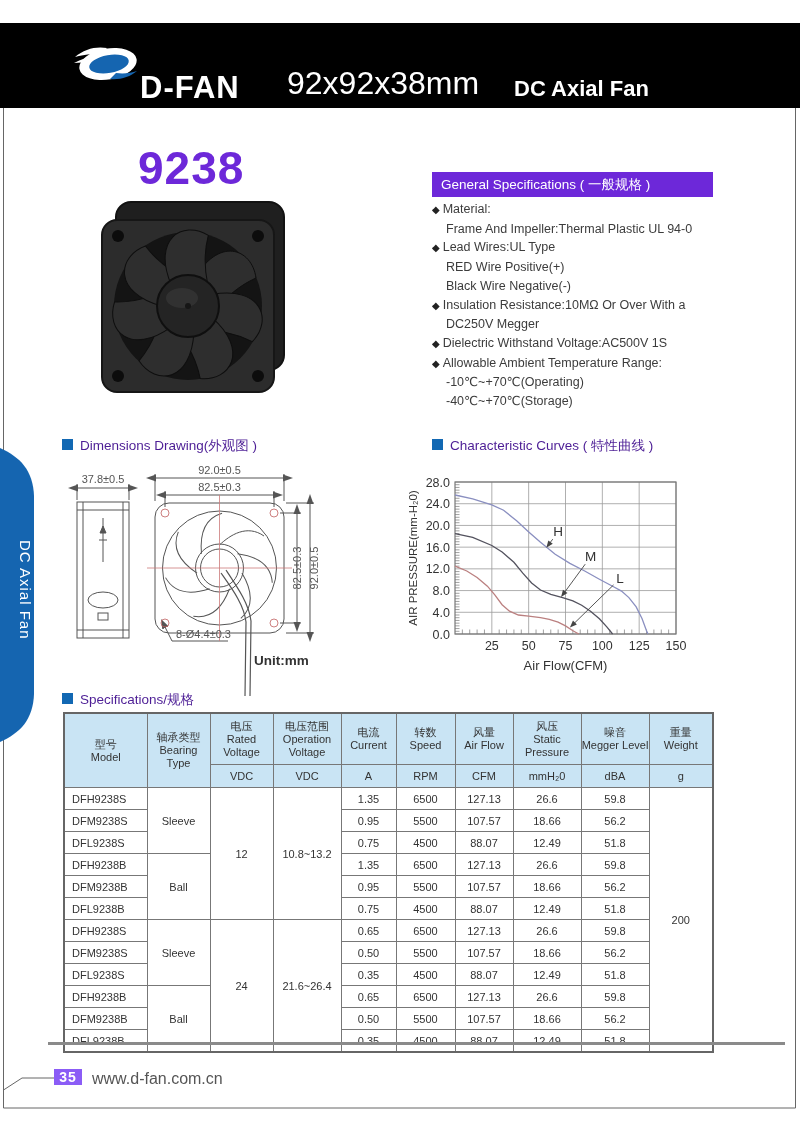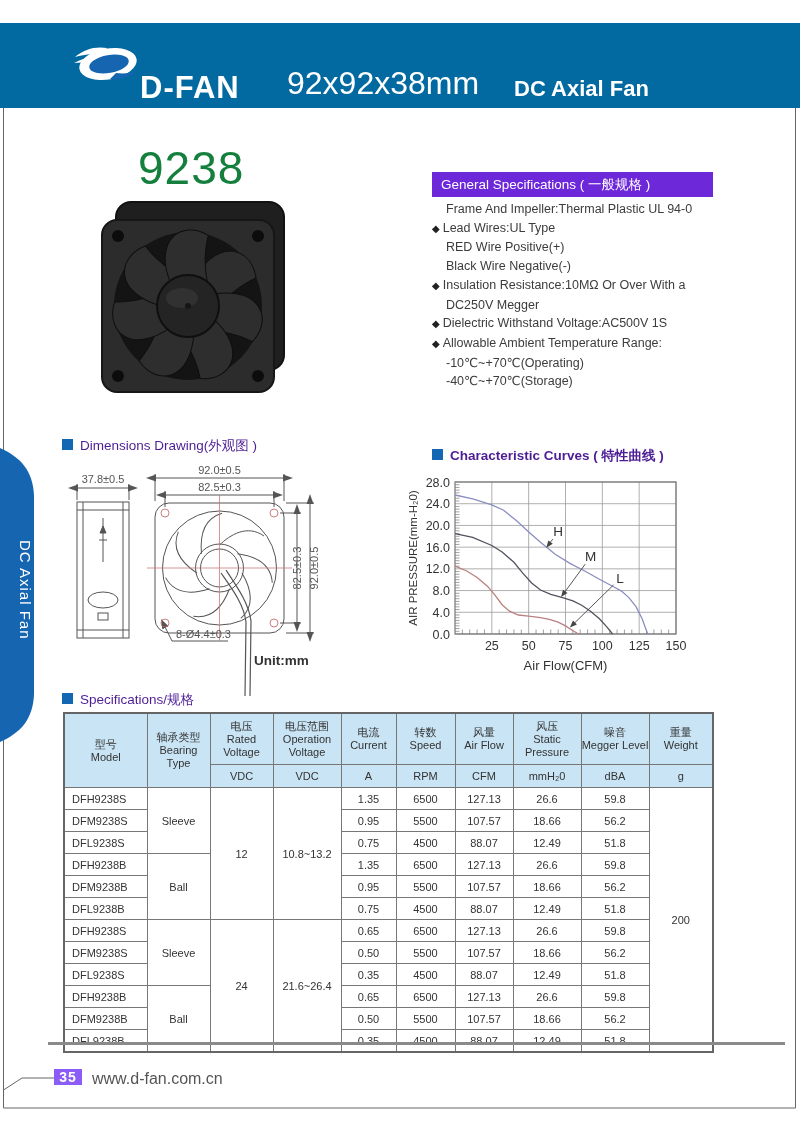--- a/index.html
+++ b/index.html
@@ -1,27 +1,27 @@
 <!DOCTYPE html>
 <html><head>
 <meta charset="utf-8">
 <style>
   html,body{margin:0;padding:0;background:#e8e8e8;}
   .page{position:relative;width:800px;height:1131px;background:#ffffff;overflow:hidden;
         font-family:"Liberation Sans","DejaVu Sans",sans-serif;}
   
-  .topbar{position:absolute;left:0;top:23px;width:800px;height:85px;background:#0369a1;}
+  .topbar{position:absolute;left:0;top:23px;width:800px;height:85px;background:#000000;}
   .brand-text{position:absolute;left:140px;top:47px;font-size:31px;font-weight:bold;color:#fff;letter-spacing:1px;}
   .size-text{position:absolute;left:287px;top:42px;font-size:32px;color:#fff;font-weight:400;}
   .subtitle-text{position:absolute;left:514px;top:53px;font-size:22px;color:#fff;font-weight:600;}
   
   .side-tab-text{position:absolute;left:4px;top:500px;width:30px;height:180px;color:#fff;
       font-size:15px;letter-spacing:1px;writing-mode:vertical-rl;text-align:center;}
   
-  .model-title{position:absolute;left:138px;top:141px;font-size:46px;color:#15803d;font-weight:400;letter-spacing:1px;}
+  .model-title{position:absolute;left:138px;top:141px;font-size:46px;color:#6d28d9;font-weight:700;letter-spacing:1px;}
   
   .gs-titlebar{position:absolute;left:432px;top:172px;width:281px;height:25px;background:#6d28d9;
       color:#fff;font-size:13.5px;line-height:25px;padding-left:9px;box-sizing:border-box;}
   .gs-list{position:absolute;left:432px;top:200px;width:300px;margin:0;padding:0;list-style:none;
       font-size:12.5px;color:#3c3c3c;line-height:18.7px;}
   .gs-list li{white-space:nowrap;}
   .gs-list li .diamond{font-size:10px;margin-right:3px;color:#222;}
   .gs-list li.cont{padding-left:14px;}
   
   .sec-title{position:absolute;font-size:13.5px;color:#4c1d95;}
@@ -93,36 +93,37 @@
     <ellipse cx="92" cy="100" rx="16" ry="10" fill="#383838" opacity="0.7"></ellipse>
     <circle cx="98" cy="108" r="3" fill="#161616"></circle>
     <circle cx="28" cy="38" r="6" fill="#0c0c0c"></circle>
     <circle cx="168" cy="38" r="6" fill="#0c0c0c"></circle>
     <circle cx="28" cy="178" r="6" fill="#0c0c0c"></circle>
     <circle cx="168" cy="178" r="6" fill="#0c0c0c"></circle>
   </svg>
 
   <div class="gs-titlebar">General Specifications ( 一般规格 )</div>
   <ul class="gs-list">
+      <li><span class="diamond">◆</span><span>Material:</span></li>
       <li class="cont"><span>Frame And Impeller:Thermal Plastic UL 94-0</span></li>
       <li><span class="diamond">◆</span><span>Lead Wires:UL Type</span></li>
       <li class="cont"><span>RED Wire Positive(+)</span></li>
       <li class="cont"><span>Black Wire Negative(-)</span></li>
       <li><span class="diamond">◆</span><span>Insulation Resistance:10MΩ Or Over With a</span></li>
       <li class="cont"><span>DC250V Megger</span></li>
       <li><span class="diamond">◆</span><span>Dielectric Withstand Voltage:AC500V 1S</span></li>
       <li><span class="diamond">◆</span><span>Allowable Ambient Temperature Range:</span></li>
       <li class="cont"><span>-10℃~+70℃(Operating)</span></li>
       <li class="cont"><span>-40℃~+70℃(Storage)</span></li>
     </ul>
 
   <div class="sec-title" style="left:62px;top:437px;">
     <span class="bullet"></span><span>Dimensions Drawing(外观图 )</span>
   </div>
-  <div class="sec-title" style="left:432px;top:447px;font-weight:bold;">
+  <div class="sec-title" style="left:432px;top:437px;">
     <span class="bullet"></span><span>Characteristic Curves ( 特性曲线 )</span>
   </div>
   <div class="sec-title" style="left:62px;top:691px;">
     <span class="bullet"></span><span>Specifications/规格</span>
   </div>
 
   <svg class="abs" style="left:58px;top:450px;" width="355" height="250" viewBox="0 0 355 250">
     <defs>
       <marker id="arrL" markerWidth="10" markerHeight="8" refX="9" refY="4" orient="auto">
         <path d="M10,0.5 L0,4 L10,7.5 Z" fill="#555"></path>

